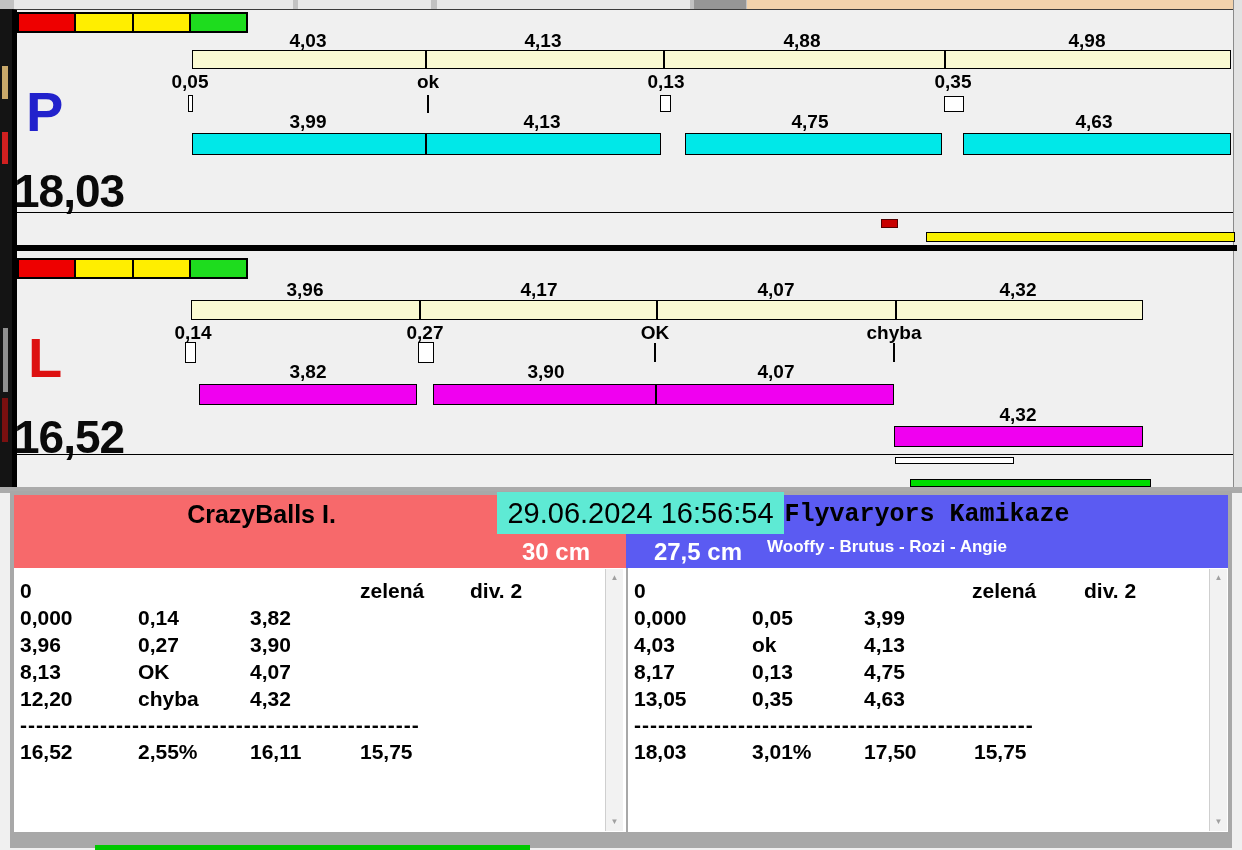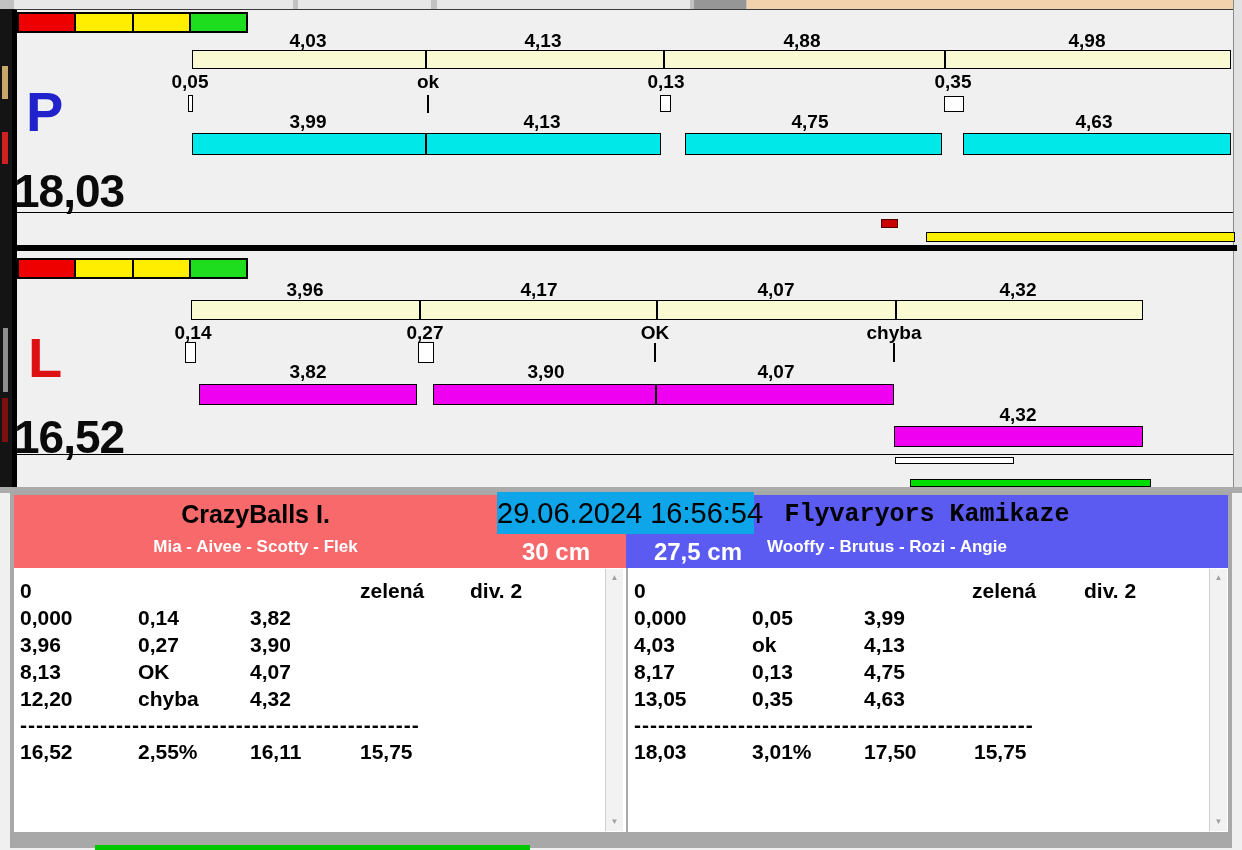--- a/index.html
+++ b/index.html
@@ -24,21 +24,21 @@
   .tl>div:first-child{margin-left:0;}
   .tl-red{background:#EE0000;}
   .tl-yel{background:#FFEE00;}
   .tl-grn{background:#1EDC1E;}
   
   .panel{position:absolute;left:10px;top:491px;width:1222px;height:357px;background:#A8A8A8;}
   .hdr{position:absolute;top:495px;height:73px;}
   .hdr-title{position:absolute;font-size:25px;font-weight:bold;color:#000;text-align:center;white-space:nowrap;}
   .hdr-sub{position:absolute;font-size:17px;font-weight:bold;color:#fff;text-align:center;white-space:nowrap;}
   .cm{position:absolute;top:538px;height:26px;font-size:24px;font-weight:bold;color:#fff;text-align:center;white-space:nowrap;}
-  .timestamp{position:absolute;left:497px;top:492px;width:257px;height:42px;background:#0ea5e9;
+  .timestamp{position:absolute;left:497px;top:492px;width:287px;height:42px;background:#5eead4;
     font-size:29px;color:#000;text-align:center;line-height:42px;white-space:nowrap;}
   .ttable{position:absolute;top:568px;height:264px;background:#fff;}
   .cell{position:absolute;font-weight:bold;font-size:21px;color:#000;white-space:nowrap;line-height:20px;}
   .scrollbar{position:absolute;top:569px;width:18px;height:262px;background:#F2F2F2;border-left:1px solid #CFCFCF;box-sizing:border-box;}
   .scr-arr{position:absolute;left:0;width:100%;text-align:center;font-size:8px;color:#A0A0A0;line-height:14px;cursor:default;}
   
   .chrome-top{position:absolute;left:0;top:0;width:1242px;height:9px;background:#C2C2C2;}
   .chrome-seg{position:absolute;top:0;height:9px;background:#E8E8E8;}
   .chrome-dark{position:absolute;top:0;height:9px;background:#969696;}
   .chrome-peach{position:absolute;top:0;height:12px;background:#F2D2AC;}
@@ -164,22 +164,21 @@
   <div class="bar" style="left:895px;top:457px;width:119px;height:7px;background:#FFF;"></div>
   <div class="bar" style="left:910px;top:479px;width:241px;height:8px;background:#00DC00;"></div>
 
   <div class="abs" style="left:0;top:487px;width:1242px;height:6px;background:#ABABAB;"></div>
 
   <div class="panel"></div>
 
   <div class="hdr" style="left:14px;width:612px;background:#F7696B;"></div>
   <div class="hdr" style="left:626px;width:602px;background:#5B5BF2;"></div>
 
-  <div class="hdr-title" style="left:14px;top:500px;width:483px;">CrazyBalls I.</div>
-  <div class="hdr-sub" style="left:14px;top:537px;width:483px;">Mia - Aivee - Scotty - Flek</div>
+  <div class="hdr-title" style="left:14px;top:500px;width:483px;padding-left:6px;">CrazyBalls I.</div>
   <div class="cm" style="left:500px;width:112px;">30 cm</div>
 
   <div class="hdr-title" style="left:626px;top:500px;width:602px;font-family:Liberation Mono, monospace;">Flyvaryors Kamikaze</div>
   <div class="hdr-sub" style="left:626px;top:537px;width:522px;">Wooffy - Brutus - Rozi - Angie</div>
   <div class="cm" style="left:630px;width:112px;text-align:right;">27,5 cm</div>
 
   <div class="timestamp">29.06.2024 16:56:54</div>
 
   <div class="ttable" style="left:14px;width:612px;">
     <div class="cell" style="left:6px;top:13px;">0</div>

